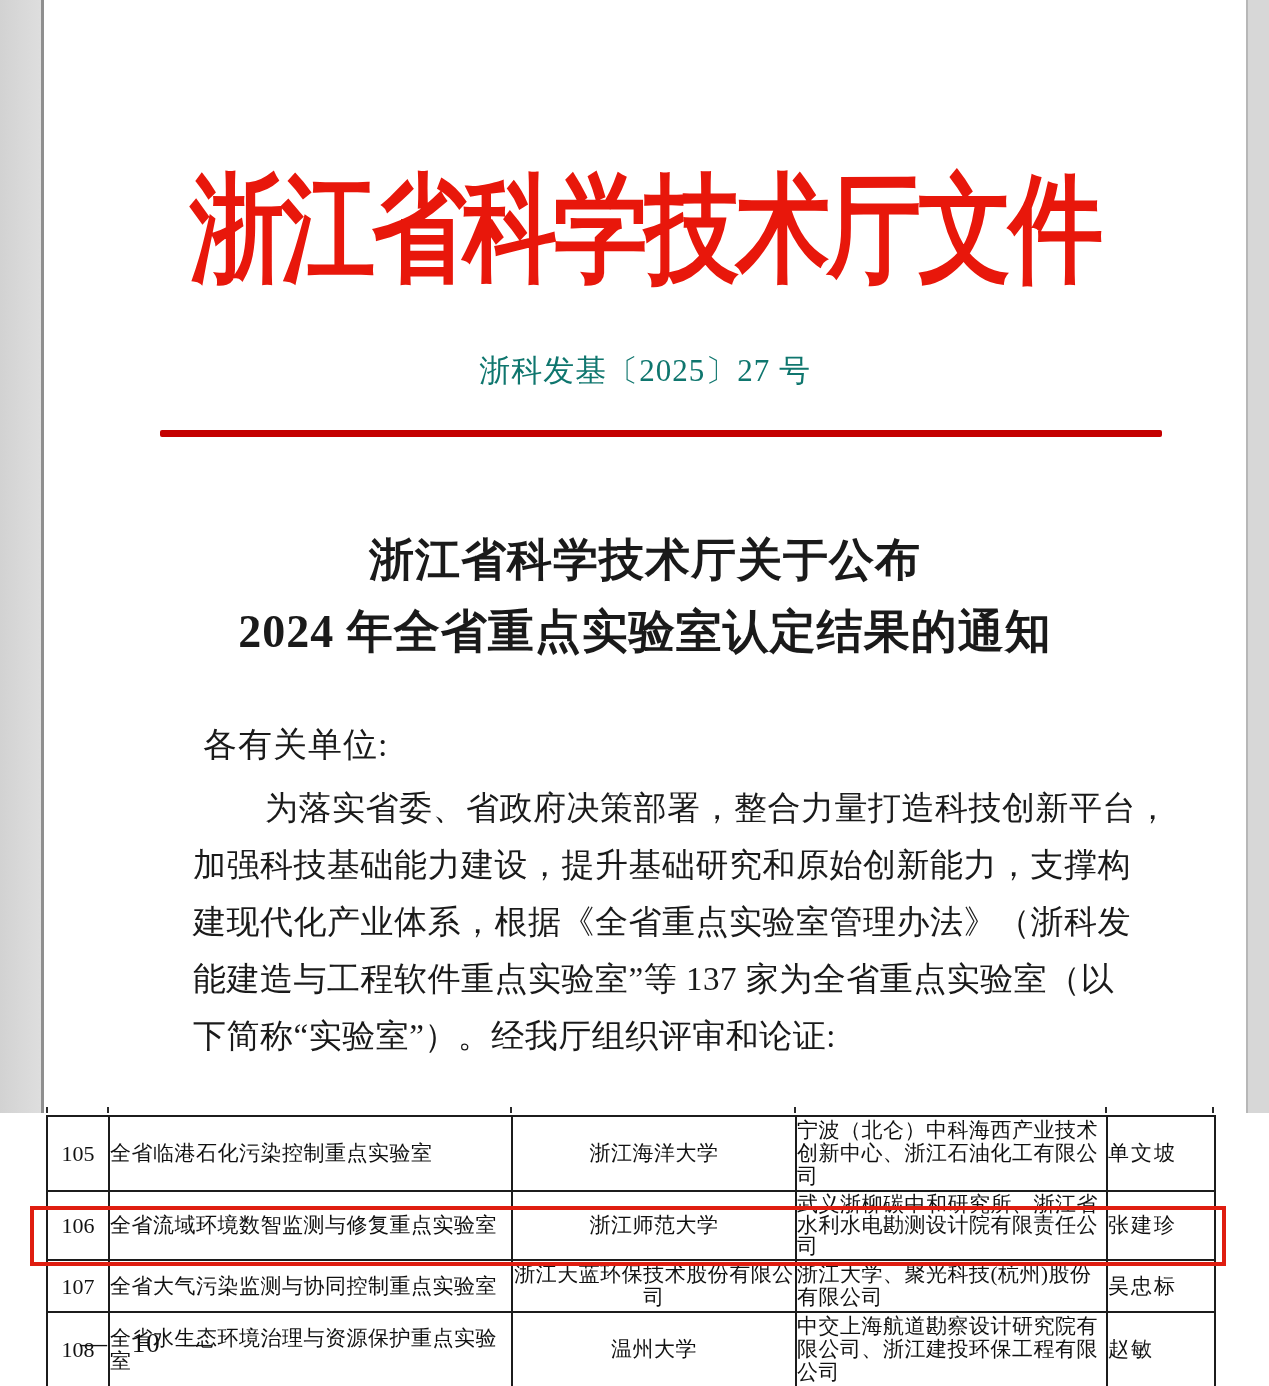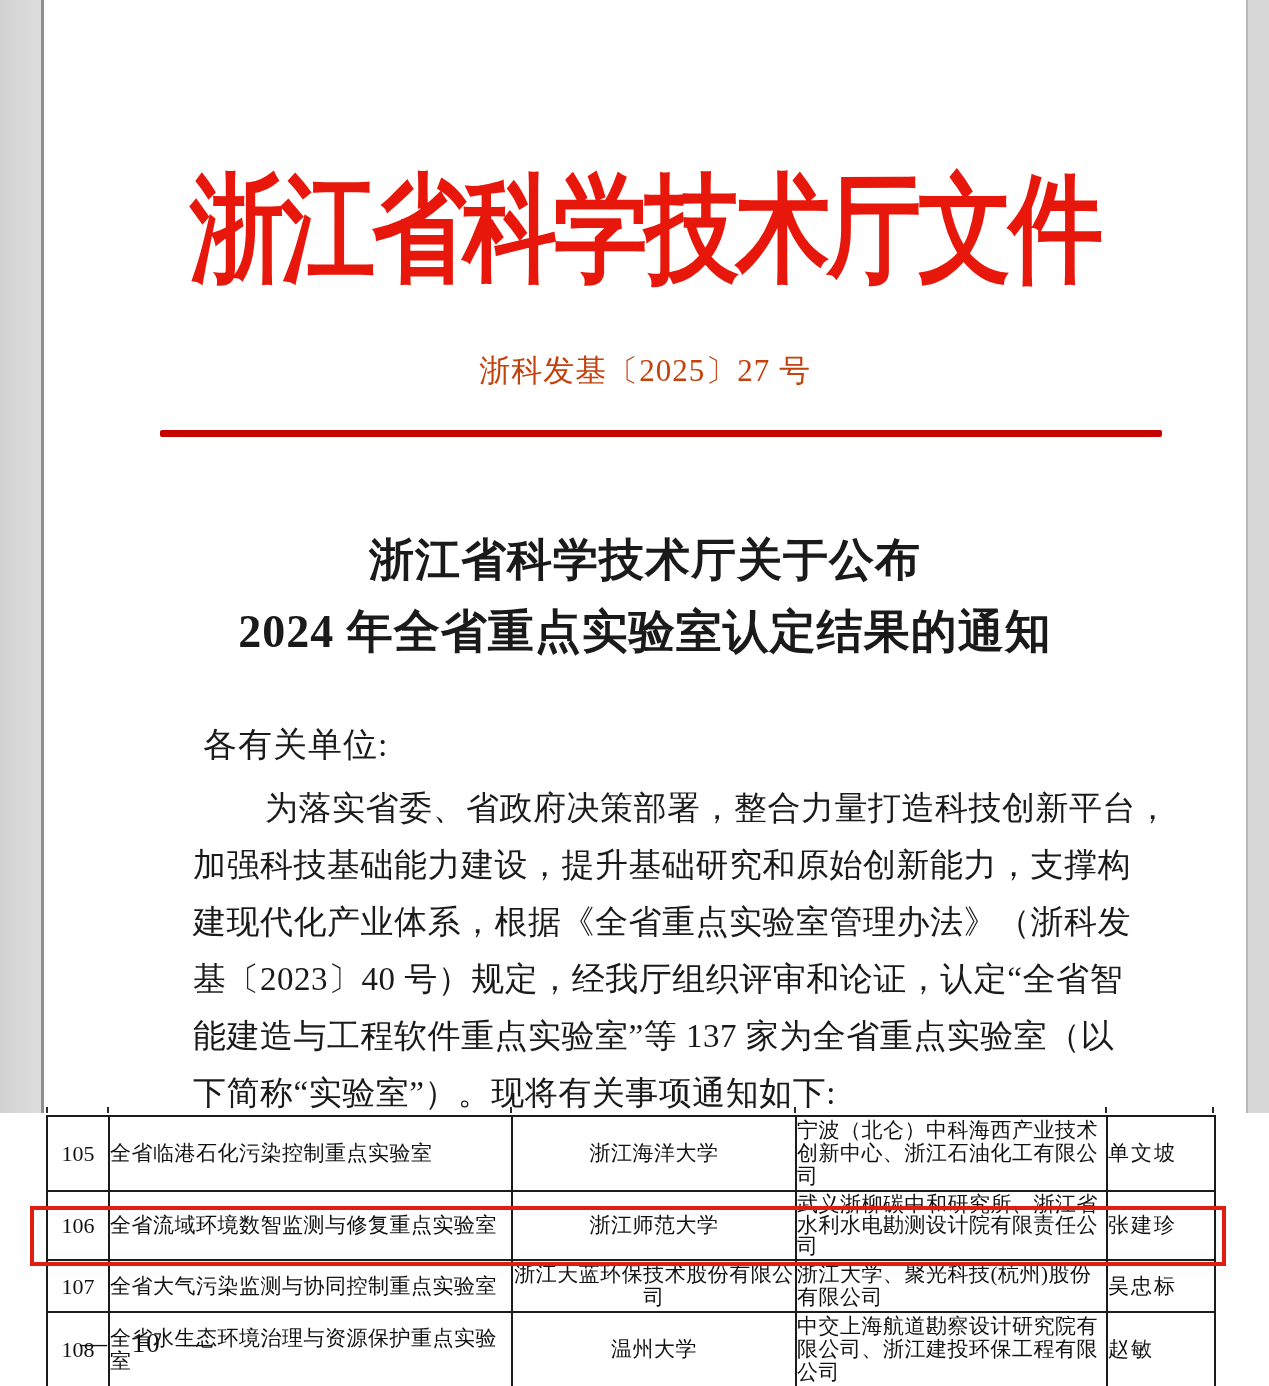--- a/index.html
+++ b/index.html
@@ -18,21 +18,21 @@
   .gutter-right{
     position:absolute;left:1246px;top:0;width:23px;height:1113px;
     background:#d7d7d7;border-left:2px solid #b7b7b7;
   }
   .page-center{position:absolute;left:44px;width:1202px;text-align:center;}
   .doc-title{
     top:150px;font-size:94px;font-weight:700;letter-spacing:-3px;
     color:#e8170b;transform:scaleY(1.25);transform-origin:top center;
     white-space:nowrap;
   }
-  .doc-number{top:350px;font-size:31px;letter-spacing:1px;color:#c2410c;}
+  .doc-number{top:350px;font-size:31px;letter-spacing:1px;color:#0f766e;}
   .red-rule{
     position:absolute;left:160px;top:430px;width:1002px;height:7px;
     background:#c40000;border-radius:2px;
   }
   .subtitle1{top:530px;font-size:45px;font-weight:700;letter-spacing:1px;}
   .subtitle2{top:601px;font-size:46px;font-weight:700;letter-spacing:1px;}
   .salutation{
     position:absolute;left:203px;top:722px;font-size:34px;letter-spacing:1px;
   }
   .paragraph{
@@ -86,23 +86,22 @@
   <div class="page-center subtitle1" style="position:absolute;">浙江省科学技术厅关于公布</div>
 
   <div class="page-center subtitle2" style="position:absolute;">2024 年全省重点实验室认定结果的通知</div>
 
   <div class="salutation">各有关单位:</div>
 
   <div class="paragraph">
     <div class="pline indent">为落实省委、省政府决策部署，整合力量打造科技创新平台，</div>
     <div class="pline">加强科技基础能力建设，提升基础研究和原始创新能力，支撑构</div>
     <div class="pline">建现代化产业体系，根据《全省重点实验室管理办法》（浙科发</div>
-    <div class="pline">基〔2023〕40 号）规定，经我厅组织评审和论证，认定“全省智</div>
     <div class="pline">能建造与工程软件重点实验室”等 137 家为全省重点实验室（以</div>
-    <div class="pline">下简称“实验室”）。现将有关事项通知如下:</div>
+    <div class="pline">下简称“实验室”）。经我厅组织评审和论证:</div>
   </div>
 </div>
 
 <div class="table-section">
 
   <div class="stubs">
     <span style="left:0px"></span>
     <span style="left:61px"></span>
     <span style="left:464px"></span>
     <span style="left:748px"></span>

